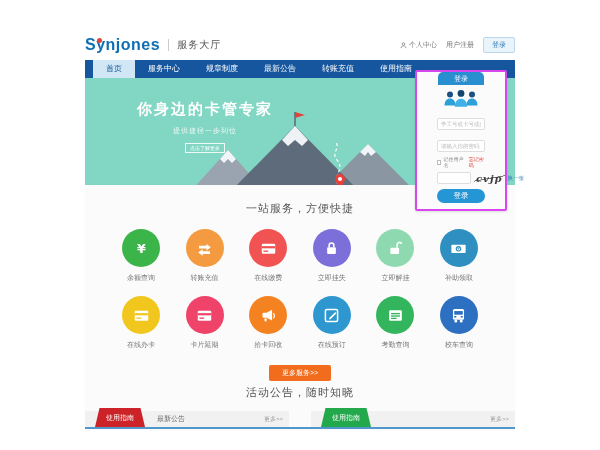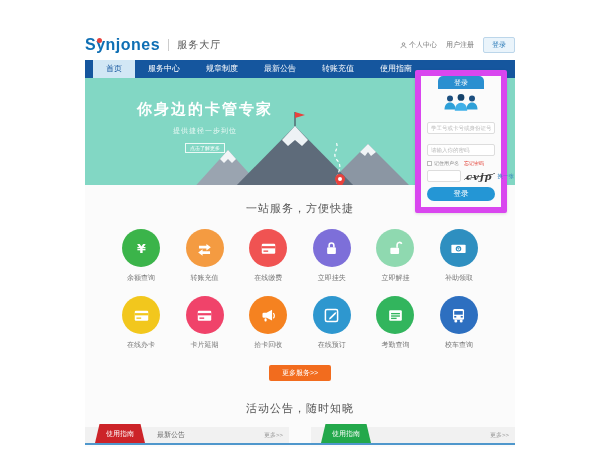--- a/index.html
+++ b/index.html
@@ -29,22 +29,22 @@
   .hero { position:relative; height:107px; background:#82d7c4; }
   .hero-copy { position:absolute; left:52px; top:22px; color:#fff;text-align:center; }
   .hero-title { font-size:15px; font-weight:bold; letter-spacing:2px; }
   .hero-sub { font-size:7px; margin-top:7px; opacity:.85; letter-spacing:1px; }
   .hero-cta { display:inline-block; margin-top:6px; font-size:5px; color:#fff;
     border:1px solid rgba(255,255,255,.85); padding:1px 4px; cursor:pointer; }
   .mtn { position:absolute; left:105px; bottom:0; }
 
   
   .login { position:absolute; right:8px; top:-8px; width:92px; background:#fbfbfb;
-    border:6px solid #d946ef; border-radius:2px; box-shadow:0 1px 3px rgba(0,0,0,.12);
-    padding:0 6px 6px; z-index:5; }
+    border:2px solid #d946ef; border-radius:2px; box-shadow:0 1px 3px rgba(0,0,0,.12);
+    padding:0 20px 6px; z-index:5; }
   .login-tab { width:46px; margin:0 auto; height:13px; line-height:13px; text-align:center;
     background:#2a8fd0; color:#fff; font-size:7px; border-radius:0 0 0 0;
     border-radius:5px 5px 0 0; cursor:pointer; }
   .ppl { display:block; margin:3px auto 3px; }
   .login input { width:100%; height:12px; border:1px solid #ddd; border-radius:2px;
     background:#fff; font-size:5.5px; color:#777; padding:0 3px; margin-bottom:4px; }
   .login input::placeholder { color:#b9b9b9; }
   .rem-row { display:flex; align-items:center; font-size:5px; color:#888; margin:0 0 4px; gap:2px; }
   .cbox { width:5px; height:5px; border:1px solid #bbb; background:#fff; display:inline-block; cursor:pointer; }
   .forgot { color:#e23b30; margin-left:3px; cursor:pointer; }
@@ -63,21 +63,21 @@
   .svc-row { display:flex; justify-content:space-between; padding:0 30px; margin-top:13px; }
   .svc { width:52px; display:flex; flex-direction:column; align-items:center; cursor:pointer; }
   .circle { width:38px; height:38px; border-radius:50%; display:flex; align-items:center; justify-content:center; }
   .circle svg { width:19px; height:19px; }
   .svc-label { font-size:7px; color:#777; margin-top:6px; white-space:nowrap; }
   .more-btn { display:block; width:62px; margin:15px auto 0; height:16px; line-height:16px;
     text-align:center; background:#f26c1e; color:#fff; font-size:7px; border:none;
     border-radius:2px; cursor:pointer; }
 
   
-  .ann-title { text-align:center; font-size:11px; color:#555; margin-top:20px; letter-spacing:1px; }
+  .ann-title { text-align:center; font-size:11px; color:#555; margin-top:4px; letter-spacing:1px; }
   .panels { display:flex; gap:22px; margin-top:11px; }
   .panel { flex:1; }
   .tabbar { background:#f1f1f1; height:16px; display:flex; align-items:flex-end; position:relative; }
   .ribbon { height:19px; line-height:19px; margin-left:10px; padding:0 11px; color:#fff;
     font-size:7px; clip-path:polygon(9% 0, 91% 0, 100% 100%, 0 100%); cursor:pointer; white-space:nowrap; }
   .tab2 { font-size:7px; color:#666; margin-left:12px; line-height:16px; cursor:pointer; }
   .more-link { margin-left:auto; font-size:6px; color:#999; padding-right:6px; line-height:16px; cursor:pointer; }
   .bottom-line { height:2px; background:#4f97cc; margin-top:0; }
 </style>
 </head>

